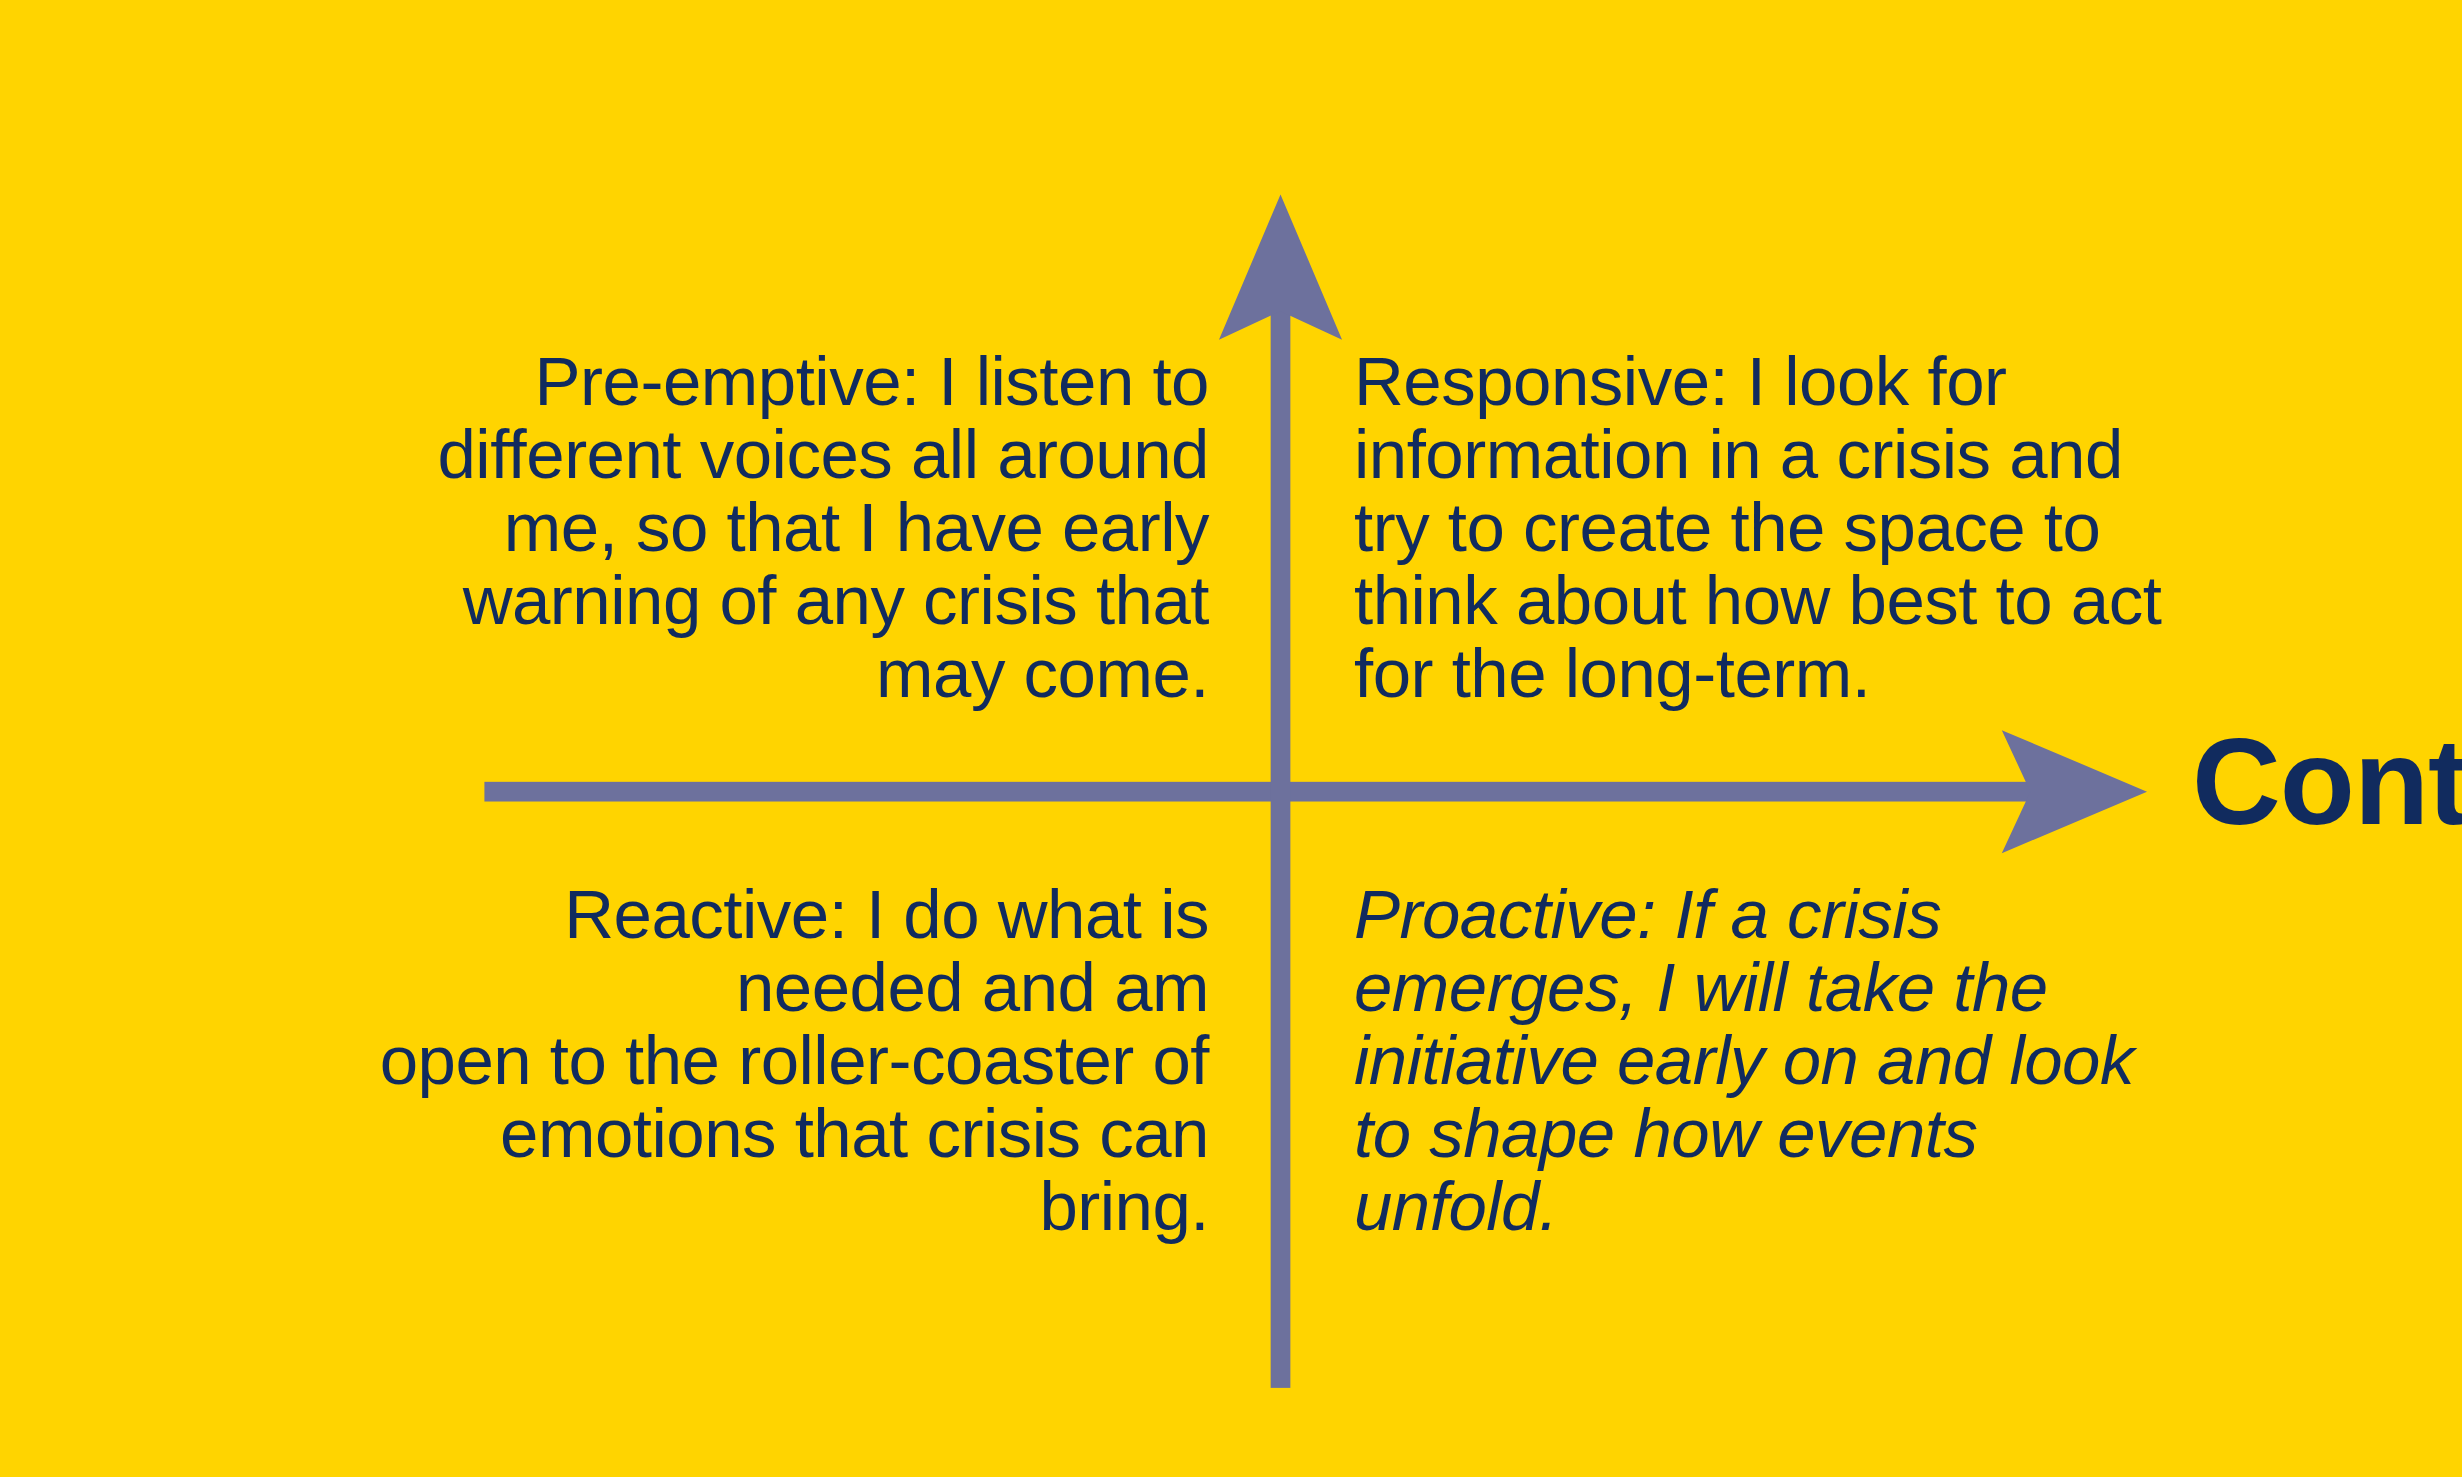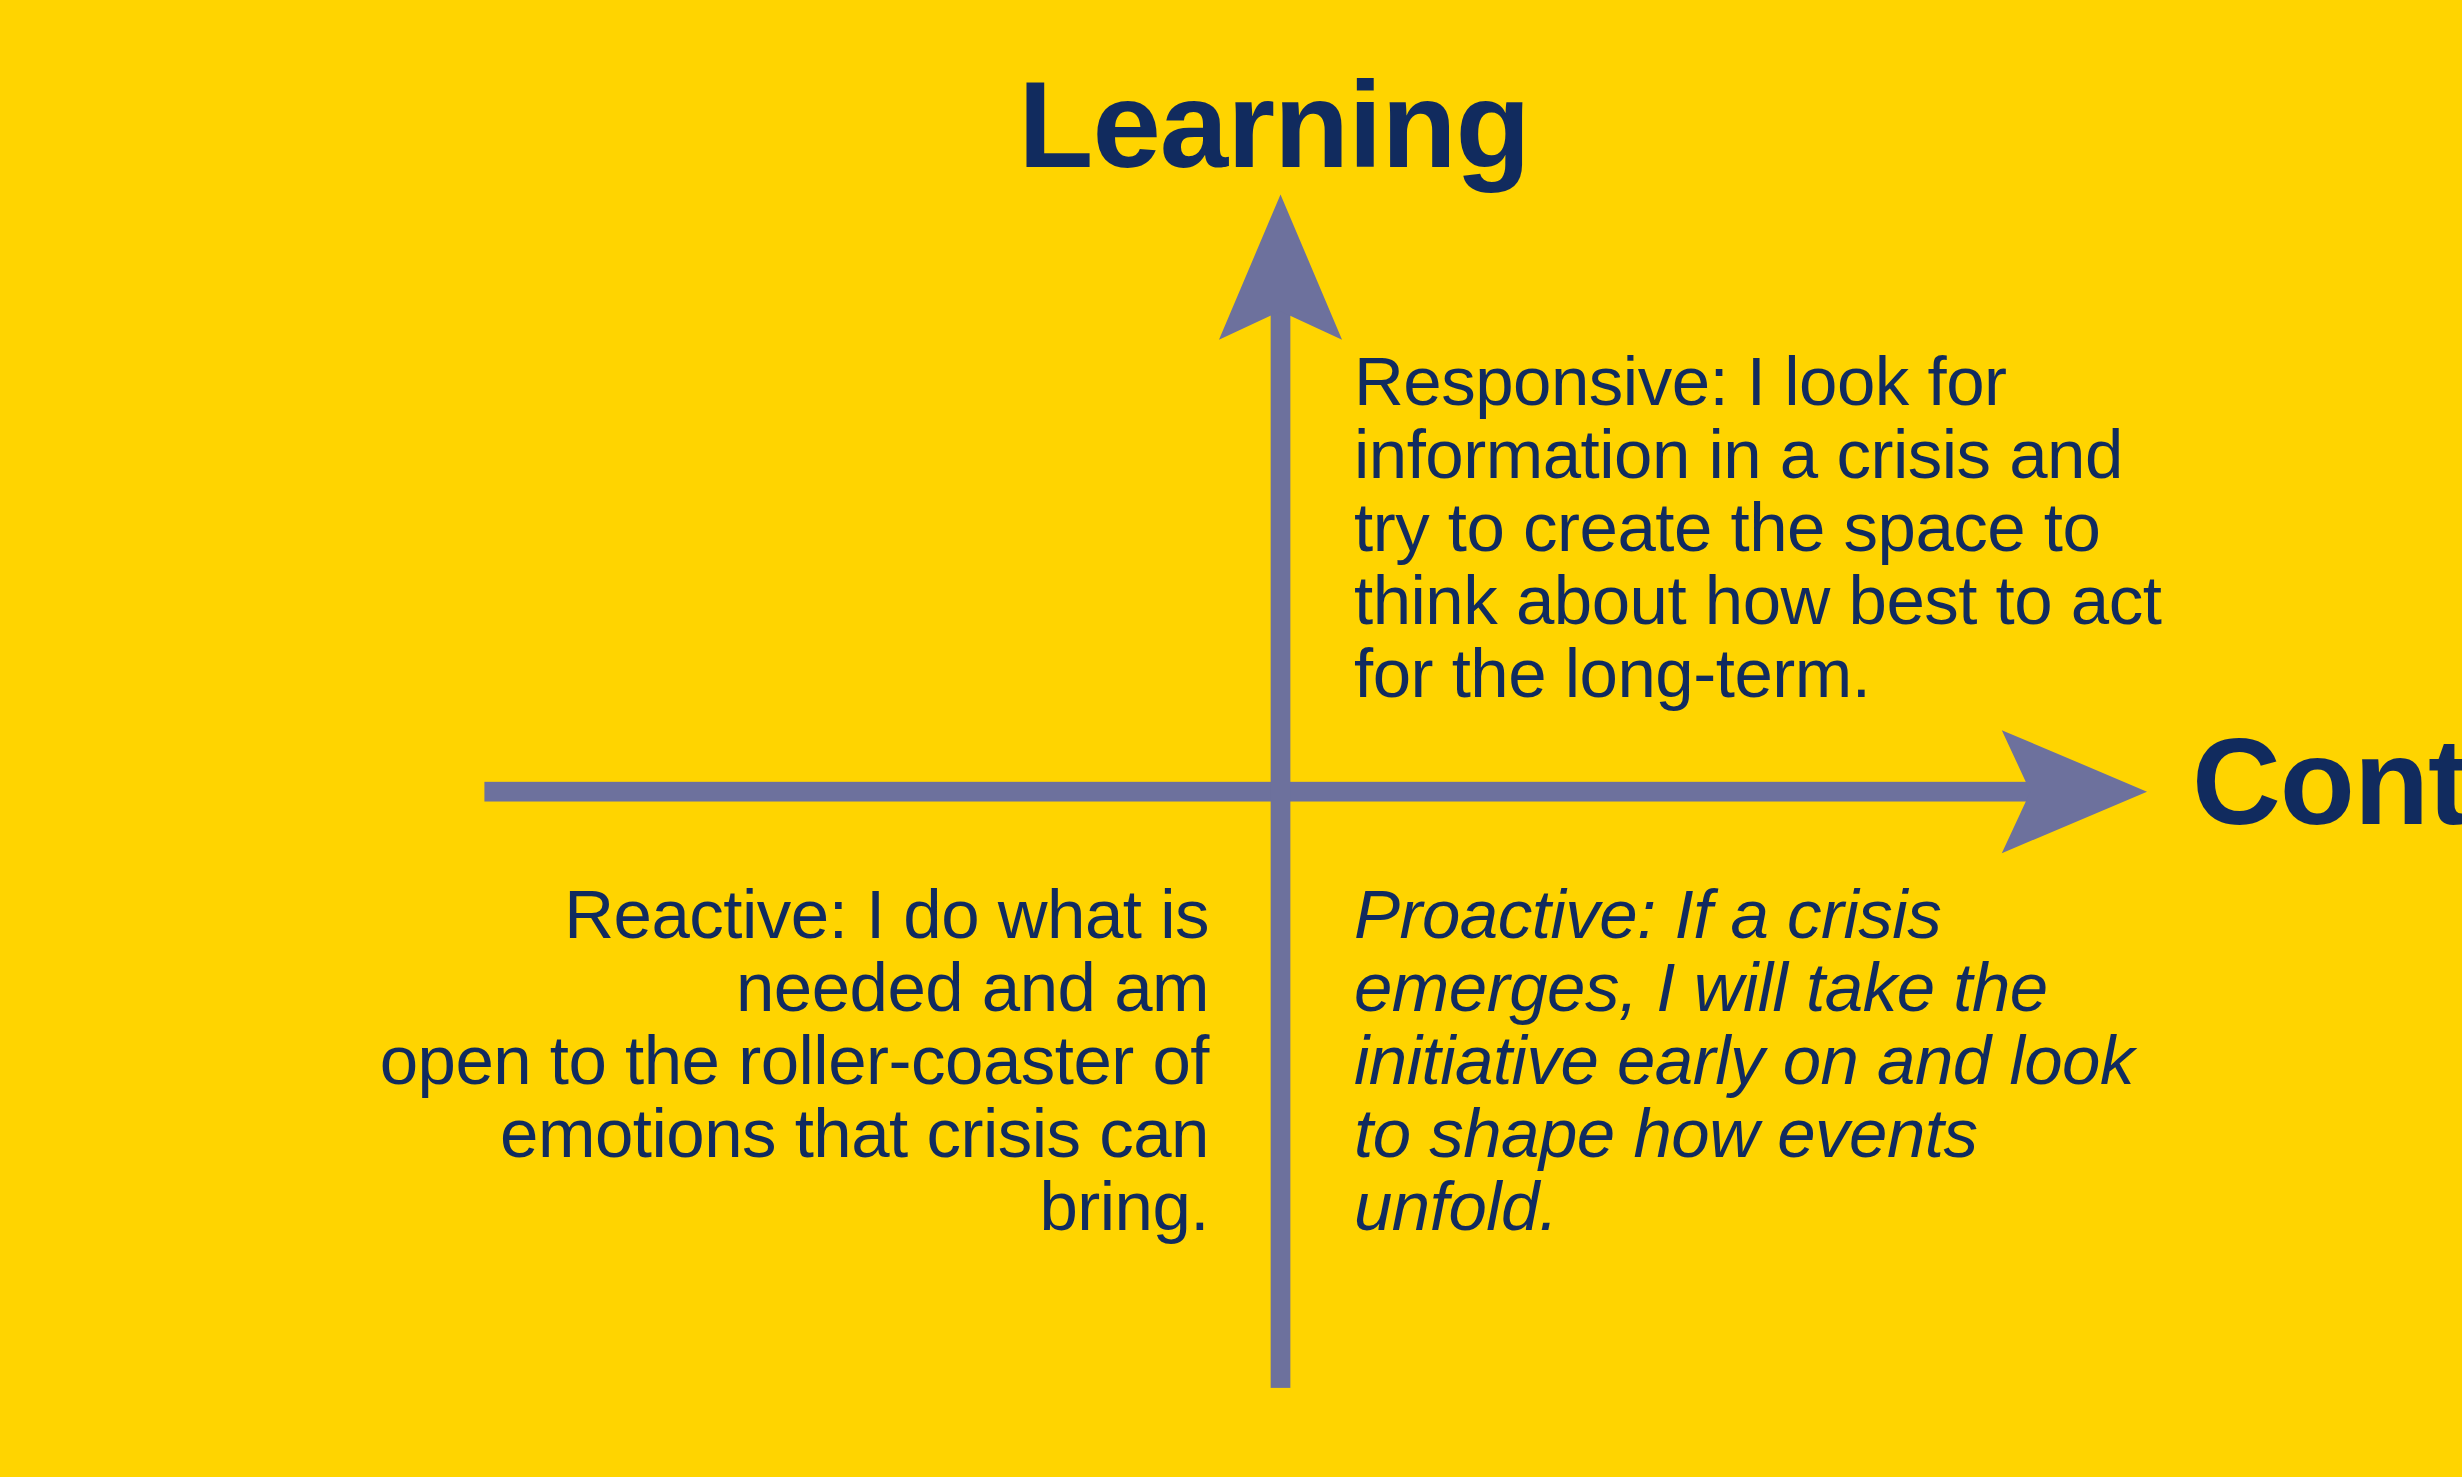--- a/index.html
+++ b/index.html
@@ -81,24 +81,28 @@
 
     <rect x="983" y="1588" width="3160" height="40" style="fill:var(--axis)"></rect>
 
     <rect x="2580" y="600" width="40" height="2219" style="fill:var(--axis)"></rect>
 
     <polygon points="2600,395 2725,690 2600,632 2475,690" style="fill:var(--axis)"></polygon>
 
     <polygon points="4360,1608 4065,1483 4123,1608 4065,1733" style="fill:var(--axis)"></polygon>
   </svg>
 
-  <div class="axis-title title-learning">Learning</div>
 
   <div class="axis-title title-control">Control</div>
 
+  <div class="quadrant-text q-top-left">Pre-emptive: I listen to
+different voices all around
+me, so that I have early
+warning of any crisis that
+may come.</div>
 
   <div class="quadrant-text q-top-right">Responsive: I look for
 information in a crisis and
 try to create the space to
 think about how best to act
 for the long-term.</div>
 
   <div class="quadrant-text q-bottom-left">Reactive: I do what is
 needed and am
 open to the roller-coaster of

